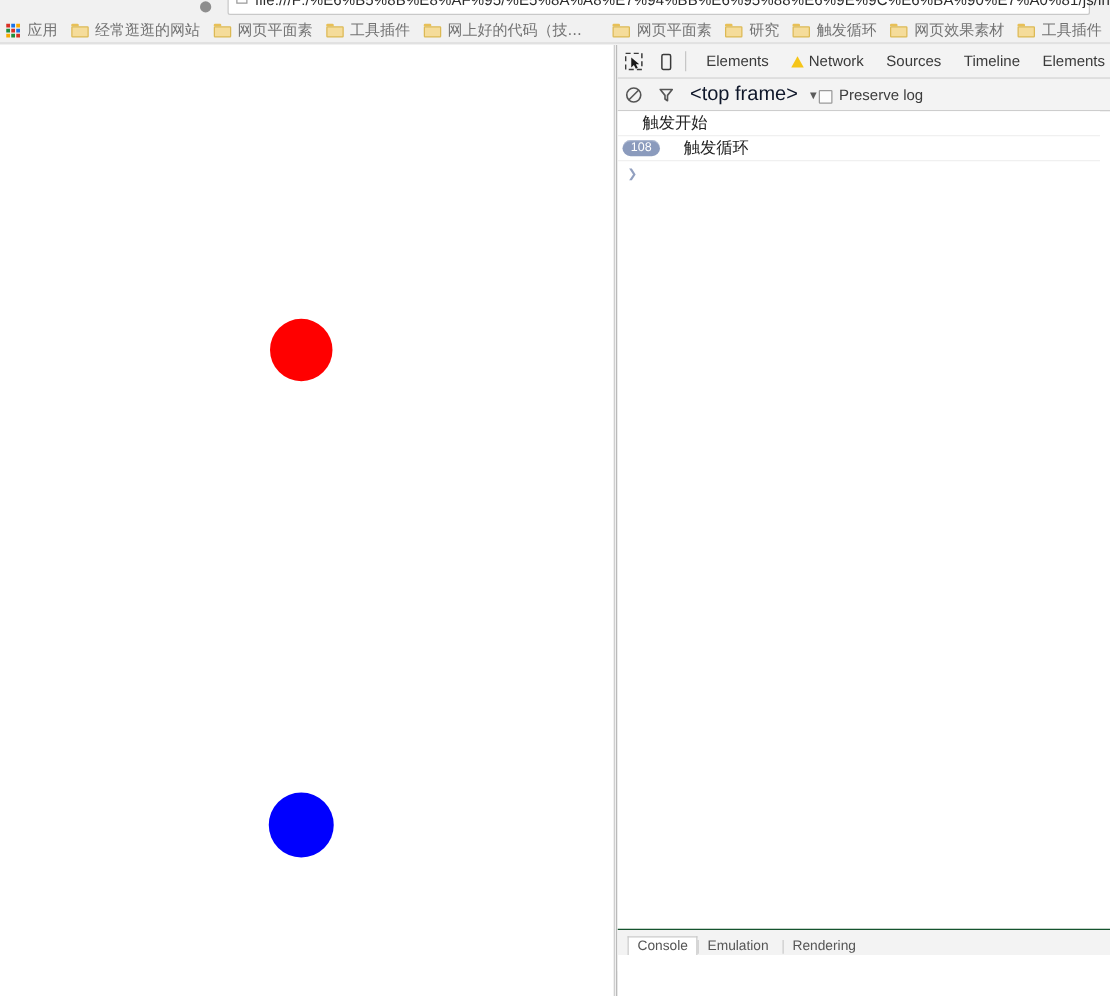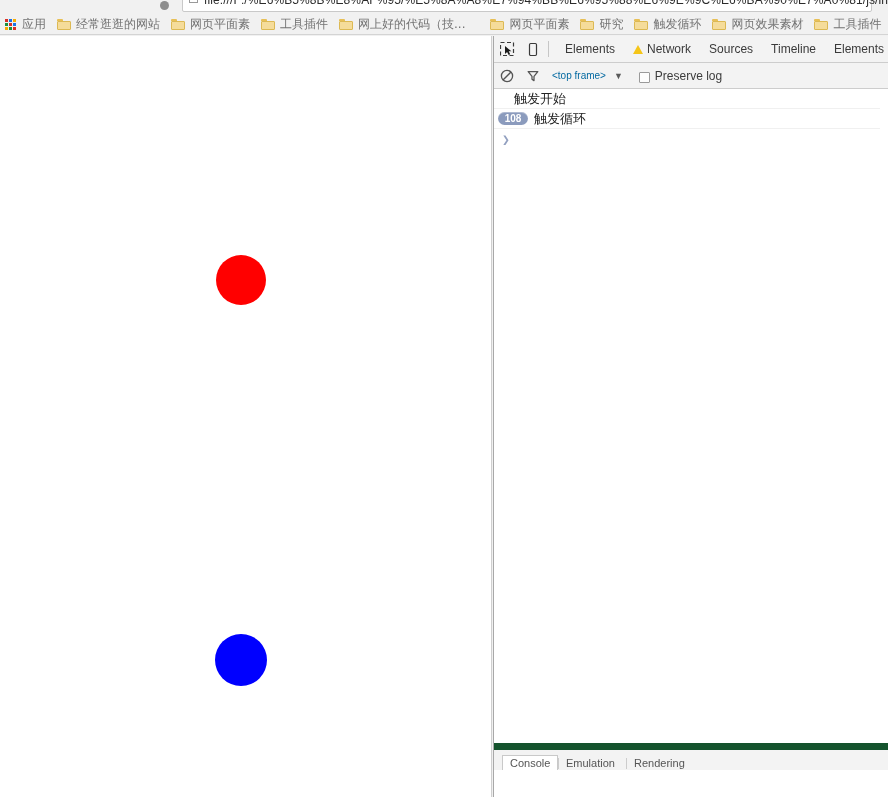--- a/index.html
+++ b/index.html
@@ -240,35 +240,34 @@
     left: 0; top: 27px;
     width: 394px; height: 26px;
     background: #f3f3f3;
     border-bottom: 1px solid #cdcdcd;
     display: flex;
     align-items: center;
     box-sizing: border-box;
     white-space: nowrap;
   }
   #frame-select {
-    font-size: 10px;
-    color: #0369a1;
+    font-size: 16px;
+    color: #0f172a;
     margin-left: 6px;
     cursor: pointer;
   }
   #frame-caret {
     margin-left: 8px;
     font-size: 9px;
     color: #5a5a5a;
     cursor: pointer;
   }
   #preserve-wrap {
     display: inline-flex;
     align-items: flex-end;
-    margin-left: 16px;
     cursor: pointer;
   }
   #preserve-box {
     width: 11px; height: 11px;
     border: 1px solid #9a9a9a;
     background: #fdfdfd;
     box-sizing: border-box;
     margin-right: 5px;
     border-radius: 1px;
   }
@@ -299,26 +298,26 @@
     font-size: 13px;
     color: #222222;
     font-family: "DejaVu Sans", "Liberation Sans", sans-serif;
     line-height: 17px;
   }
   .repeat-badge {
     display: inline-block;
     min-width: 20px;
     text-align: center;
     font-size: 10px;
-    font-weight: bold;
+    font-weight: normal;
     color: #ffffff;
     background: #8b9bbd;
     border-radius: 7px;
     padding: 1px 5px;
-    margin-right: 6px;
+    margin-right: 19px;
     line-height: 11px;
     font-family: "Liberation Sans", sans-serif;
     box-shadow: inset 0 1px 0 rgba(255,255,255,0.3);
   }
   #console-prompt {
     position: relative;
     height: 20px;
     padding-left: 8px;
     display: flex;
     align-items: center;
@@ -329,21 +328,21 @@
     font-size: 13px;
     font-family: "DejaVu Sans Mono", monospace;
   }
 
   
   #dt-drawer {
     position: absolute;
     left: 0; top: 707px;
     width: 394px; height: 20px;
     background: #f3f3f3;
-    border-top: 7px solid #14532d;
+    border-top: 1px solid #14532d;
     overflow: hidden;
   }
   .drawer-tab {
     position: absolute;
     top: 7px;
     font-size: 11px;
     color: #555555;
     height: 13px;
     overflow: hidden;
     line-height: 13px;

